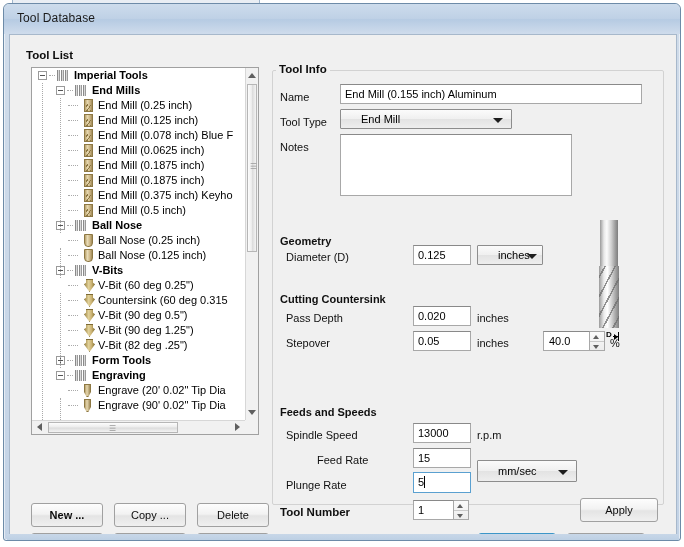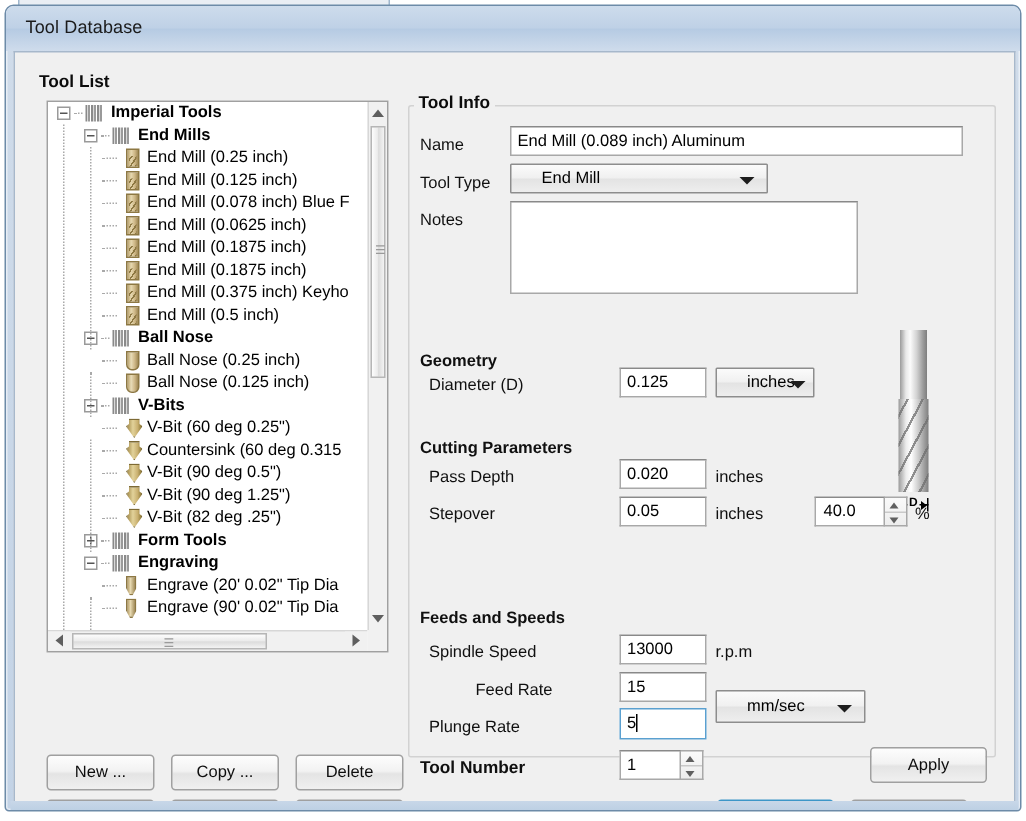--- a/index.html
+++ b/index.html
@@ -476,33 +476,33 @@
             <div class="grip" style="left:60px; top:2px;">☰</div>
           </div>
           <div class="sb-btn" style="right:0;top:0;width:15px;height:13px;">
             <div class="arrow arr-rt" style="left:5px;top:2px;"></div>
           </div>
         </div>
         <div id="tree-corner"></div>
       </div>
 
       <div id="list-buttons">
-          <div class="btn" style="left: 21px; top: 468px; width: 72px; height: 24px; line-height: 22px;">New ...</div>
+          <div class="btn" style="left: 21px; top: 468px; width: 72px; height: 24px; line-height: 22px; font-weight: bold;">New ...</div>
           <div class="btn" style="left: 104px; top: 468px; width: 72px; height: 24px; line-height: 22px;">Copy ...</div>
           <div class="btn" style="left: 187px; top: 468px; width: 72px; height: 24px; line-height: 22px;">Delete</div>
           <div class="btn" style="left: 21px; top: 498px; width: 72px; height: 24px; line-height: 22px;">New Group</div>
           <div class="btn" style="left: 104px; top: 498px; width: 72px; height: 24px; line-height: 22px;">Import...</div>
           <div class="btn" style="left: 187px; top: 498px; width: 72px; height: 24px; line-height: 22px;">Export...</div>
         </div>
 
       <div class="grp-title" style="left:266px; top:28px;">Tool Info</div>
       <div class="grp-box" style="left:262px; top:35px; width:392px; height:435px;"></div>
 
       <div class="lbl-static" style="left:270px; top:56px;">Name</div>
-      <div class="txtbox" style="left:330px; top:49px; width:302px; height:20px;">End Mill (0.089 inch) Aluminum</div>
+      <div class="txtbox" style="left:330px; top:49px; width:302px; height:20px;">End Mill (0.155 inch) Aluminum</div>
 
       <div class="lbl-static" style="left:270px; top:81px;">Tool Type</div>
       <div class="combo" style="left:330px; top:74px; width:172px; height:20px;">
         <span>End Mill</span>
         <span class="cb-arrow"></span>
       </div>
 
       <div class="lbl-static" style="left:270px; top:106px;">Notes</div>
       <div class="textarea" style="left:330px; top:99px; width:232px; height:62px;"></div>
 
@@ -520,21 +520,21 @@
         <div id="tp-dim">
           <div class="line"></div>
           <div class="tick" style="left:2px;"></div>
           <div class="tick" style="right:2px;"></div>
           <div class="ar" style="left:3px; border-right:4px solid #000;"></div>
           <div class="ar" style="right:3px; border-left:4px solid #000;"></div>
           <div class="dlabel">D</div>
         </div>
       </div>
 
-      <div class="lbl-static lbl-bold" style="left:270px; top:258px;">Cutting Parameters</div>
+      <div class="lbl-static lbl-bold" style="left:270px; top:258px;">Cutting Countersink</div>
       <div class="lbl-static" style="left:276px; top:277px;">Pass Depth</div>
       <div class="txtbox" style="left:403px; top:271px; width:58px; height:20px;">0.020</div>
       <div class="lbl-static" style="left:467px; top:277px;">inches</div>
 
       <div class="lbl-static" style="left:276px; top:302px;">Stepover</div>
       <div class="txtbox" style="left:403px; top:296px; width:58px; height:20px;">0.05</div>
       <div class="lbl-static" style="left:467px; top:302px;">inches</div>
       <div class="txtbox" style="left:533px; top:296px; width:47px; height:20px; text-align:left; padding-left:5px;">40.0</div>
       <div class="spin" style="left:580px; top:296px; height:20px;">
         <div class="half">

